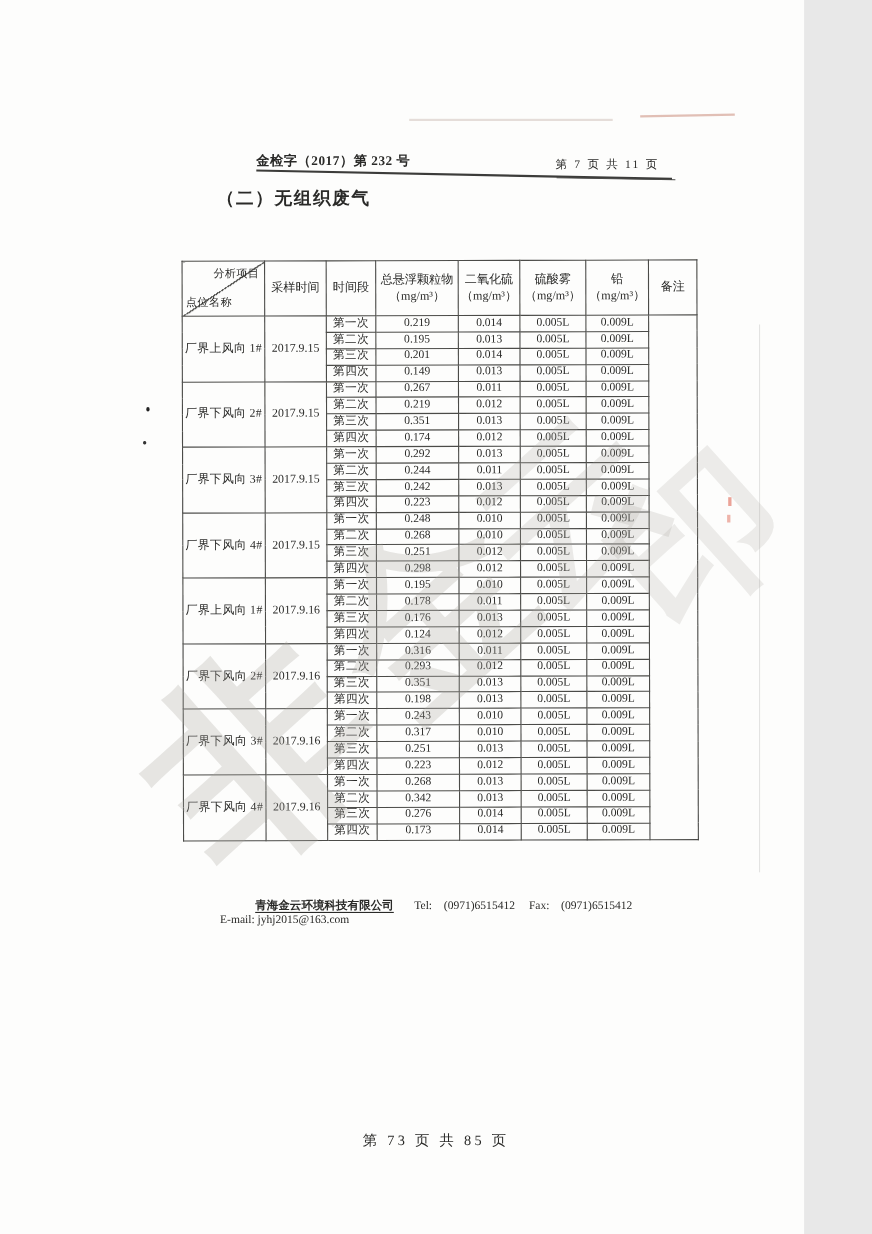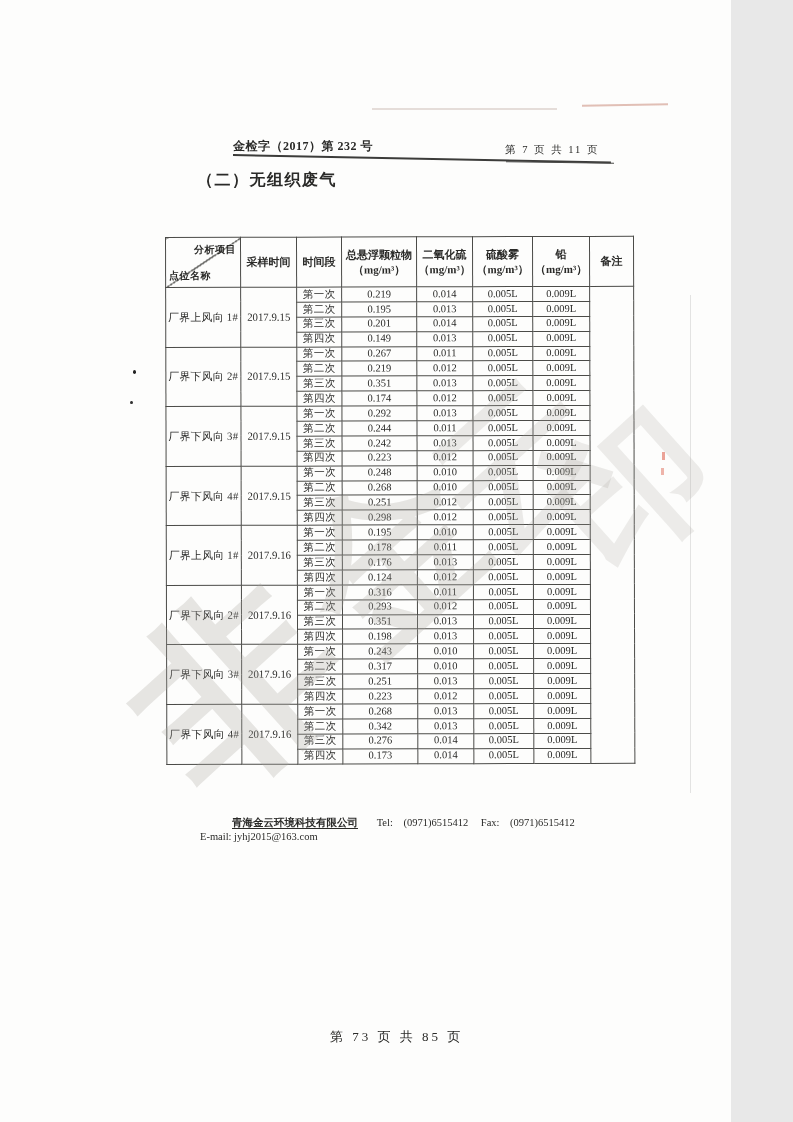--- a/index.html
+++ b/index.html
@@ -13,21 +13,21 @@
   .doc-number { position:absolute; left:233px; top:138px; font-size:12px; font-weight:bold; letter-spacing:.5px; }
   .header-rule { position:absolute; left:233px; top:154px; width:378px; height:1.6px; background:#3c3c3a; transform:rotate(1.15deg); transform-origin:left center; }
   .page-info { position:absolute; left:505px; top:143px; font-size:10.5px; letter-spacing:2px; white-space:nowrap; }
   .page-info-rule { position:absolute; left:506px; top:162px; width:108px; height:1.2px; background:#4a4a48; transform:rotate(0.9deg); }
   .section-title { position:absolute; left:197px; top:170px; font-size:16px; font-weight:bold; letter-spacing:1.5px; }
   .table-title { position:absolute; left:165px; top:207px; width:468px; text-align:center; font-size:12.5px; letter-spacing:1px; }
   
   .tbl-wrap { position:absolute; left:165px; top:237px; transform:rotate(-0.15deg); transform-origin:top left; }
   table { border-collapse:collapse; table-layout:fixed; width:468px; }
   th, td { border:1px solid #4b4b48; overflow:hidden; }
-  thead th { height:50px; font-weight:bold; font-size:11px; text-align:center; vertical-align:middle; line-height:1.35; padding:1px; }
+  thead th { height:50px; font-weight:normal; font-size:11px; text-align:center; vertical-align:middle; line-height:1.35; padding:1px; }
   thead th .unit:empty { display:none; }
   thead th span { display:block; }
   .corner { position:relative; background:
       linear-gradient(to bottom right, transparent calc(50% - 0.6px), #4b4b48 calc(50% - 0.6px), #4b4b48 calc(50% + 0.6px), transparent calc(50% + 0.6px)); }
   .corner .c-top { position:absolute; top:5px; right:4px; font-size:10px; letter-spacing:.5px; }
   .corner .c-bottom { position:absolute; bottom:5px; left:3px; font-size:10px; letter-spacing:.5px; }
   tbody td { height:14.9px; line-height:1; font-size:10.5px; text-align:center; vertical-align:middle; padding:0; }
   td.loc-cell { font-size:10.8px; letter-spacing:.3px; }
   td.date-cell { font-size:10.8px; }
   td.period-cell { font-size:10.5px; letter-spacing:.5px; }

